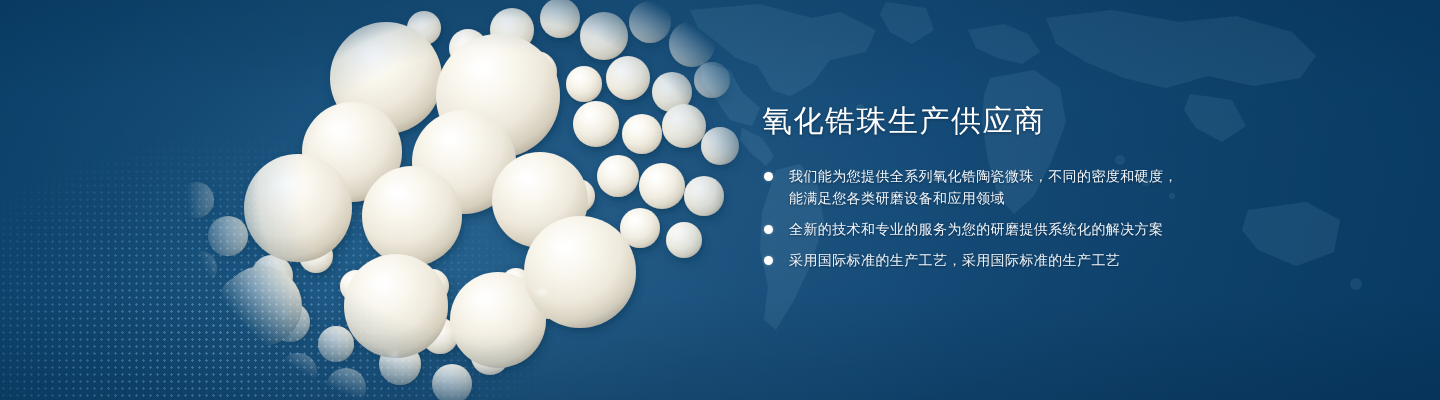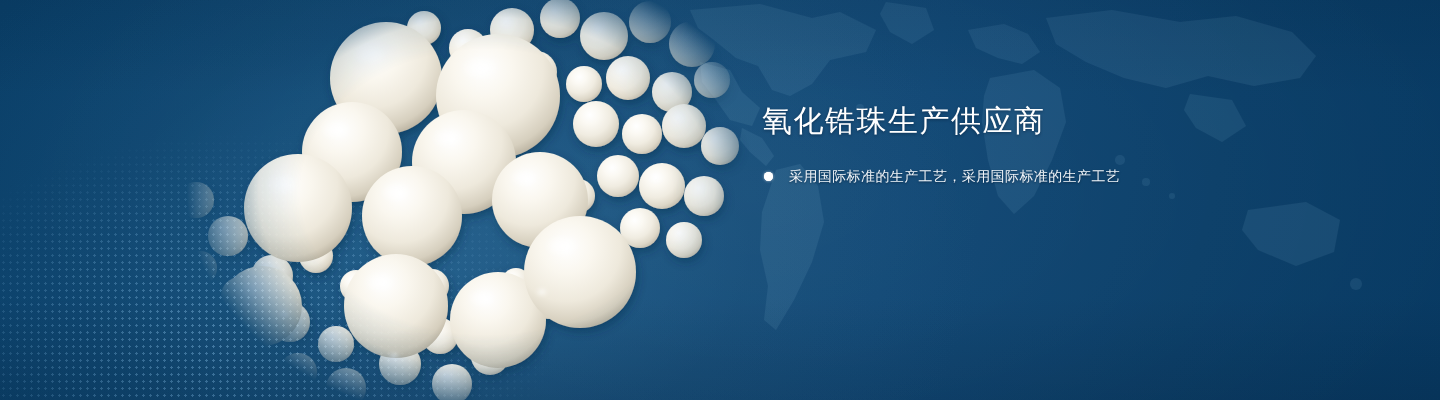--- a/index.html
+++ b/index.html
@@ -312,22 +312,28 @@
     </svg>
   </div>
 
   <div class="copy">
     <h1 class="headline">氧化锆珠生产供应商</h1>
 
     <ul class="bullets">
 
       <li class="bullet">
         <span class="bullet-dot"></span>
+        <span class="bullet-line">我们能为您提供全系列氧化锆陶瓷微珠，不同的密度和硬度，</span>
+        <span class="bullet-line">能满足您各类研磨设备和应用领域</span>
       </li>
 
+      <li class="bullet">
+        <span class="bullet-dot"></span>
+        <span class="bullet-line">全新的技术和专业的服务为您的研磨提供系统化的解决方案</span>
+      </li>
 
       <li class="bullet">
         <span class="bullet-dot"></span>
         <span class="bullet-line">采用国际标准的生产工艺，采用国际标准的生产工艺</span>
       </li>
 
     </ul>
   </div>
 
 </div>

